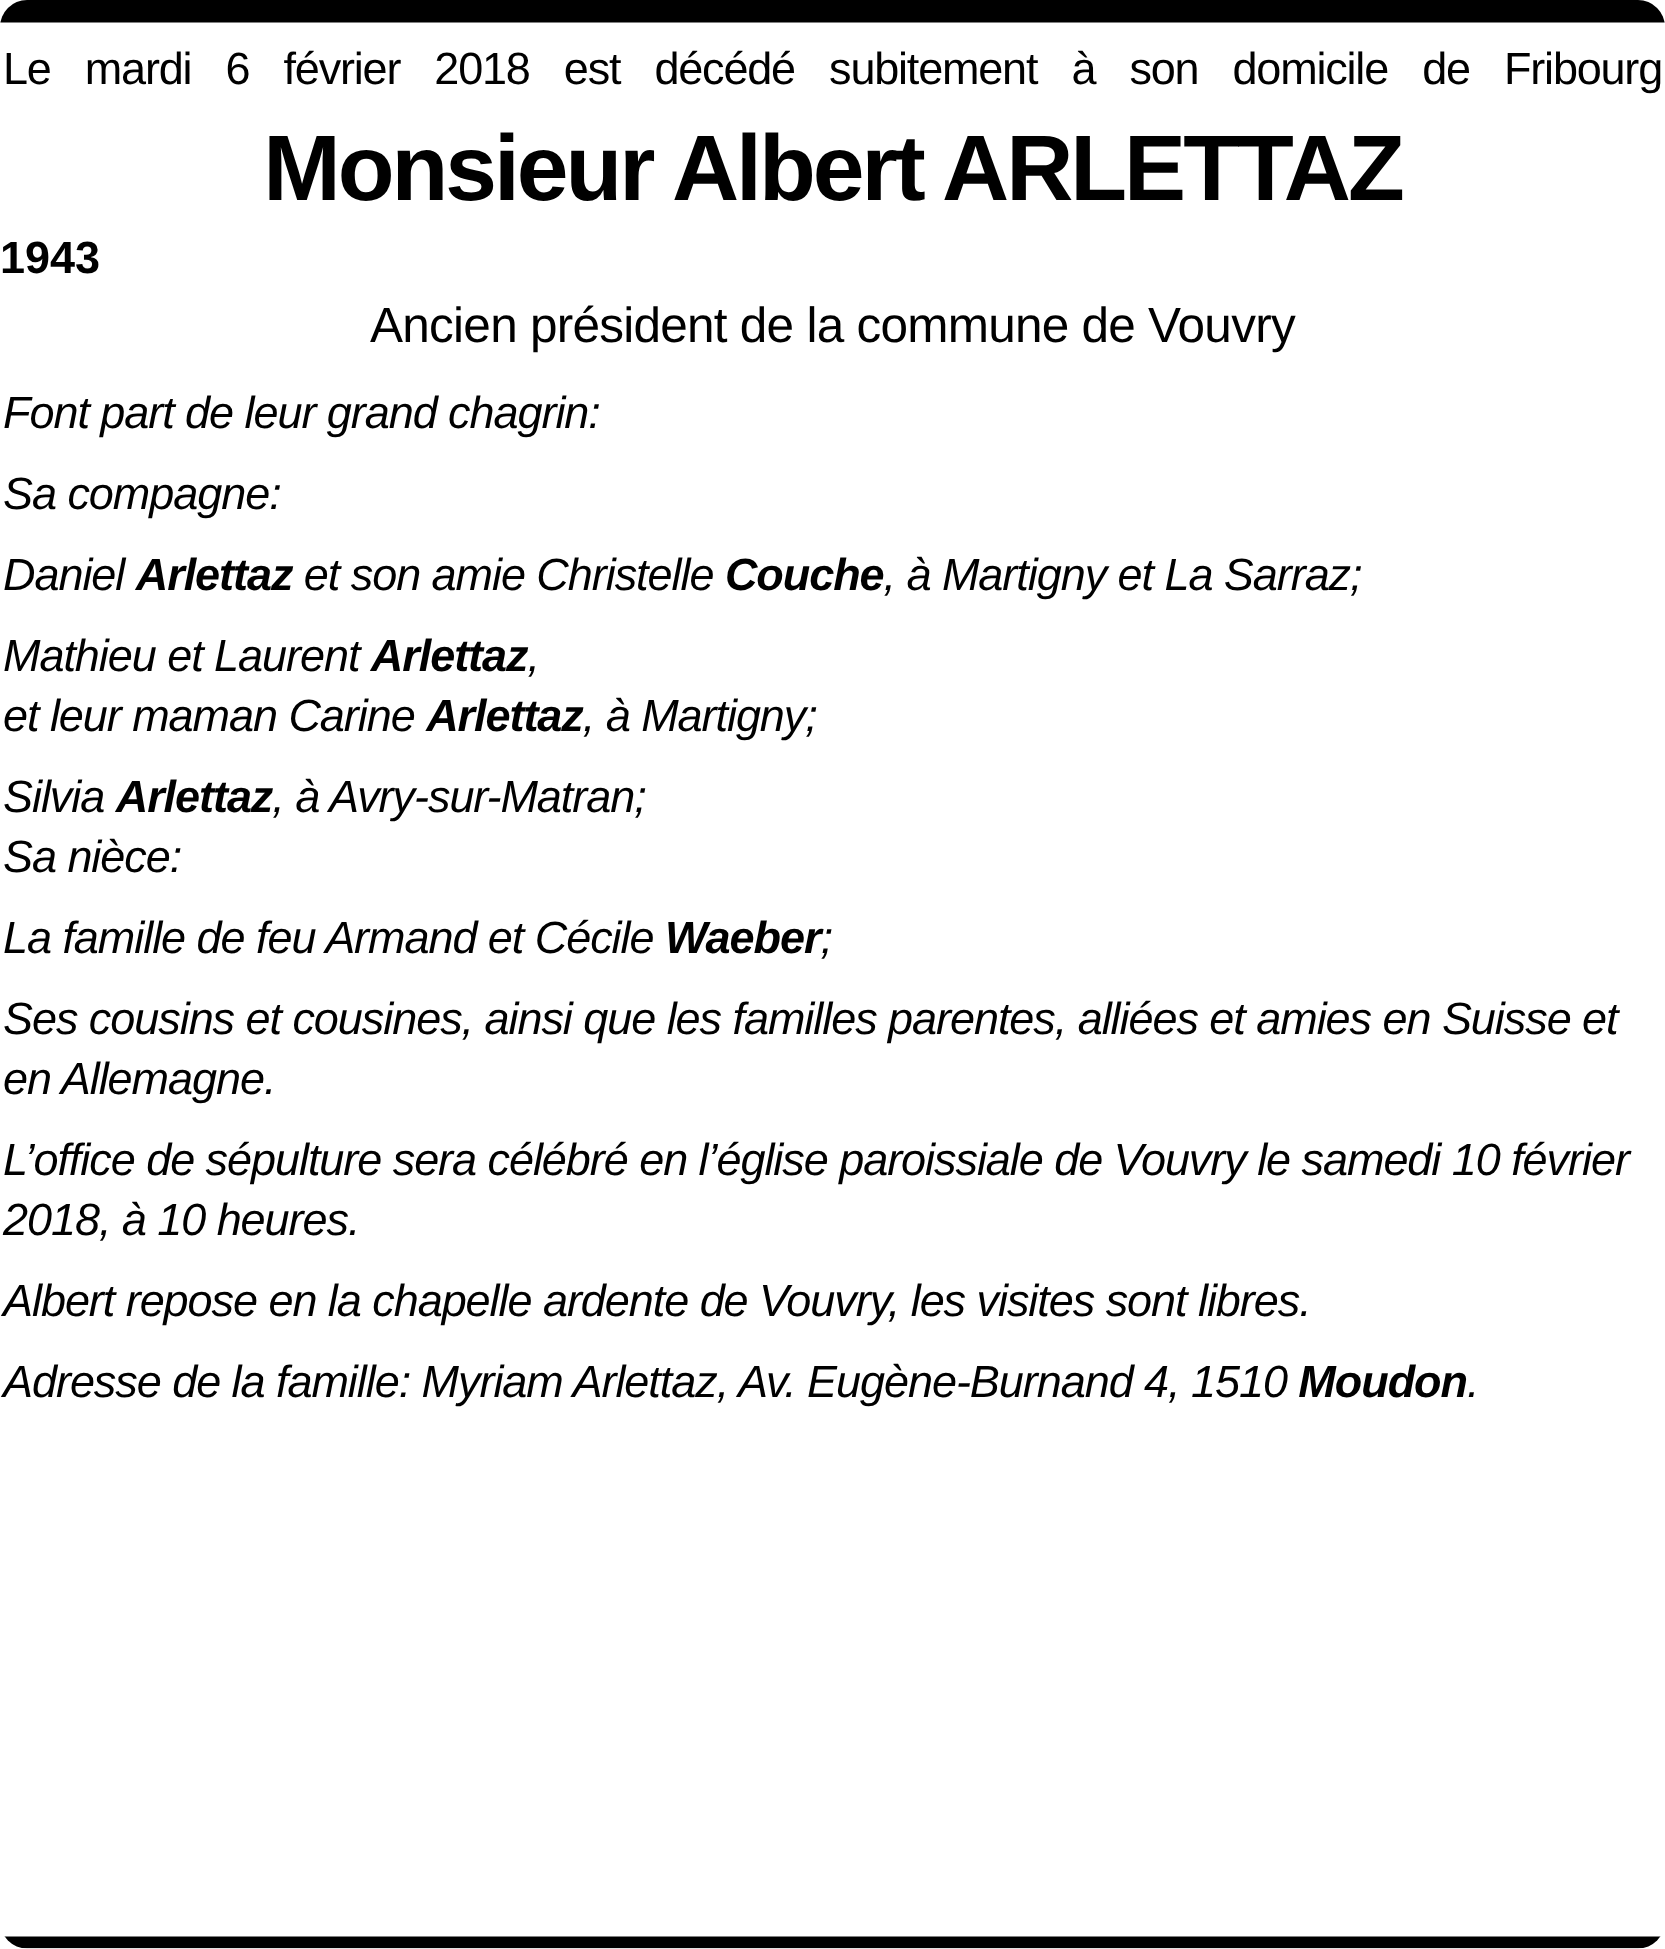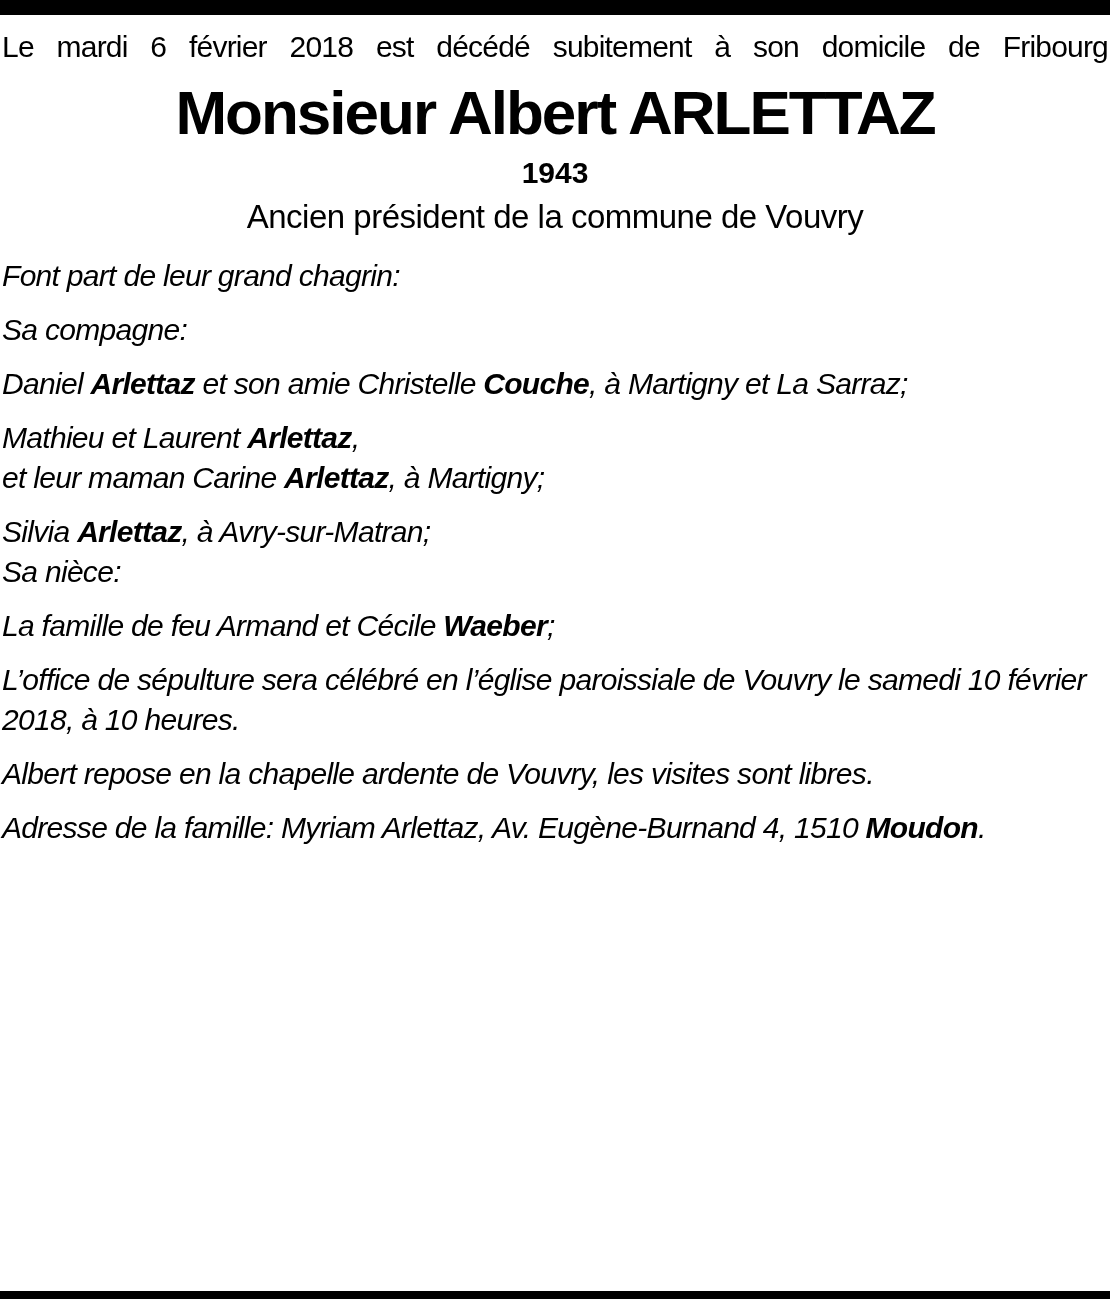--- a/index.html
+++ b/index.html
@@ -9,20 +9,21 @@
   }
   .page {
     position: relative;
     width: 1110px;
     height: 1299px;
     background: #ffffff;
     color: #000000;
     font-family: "Liberation Sans", sans-serif;
     overflow: hidden;
     box-sizing: border-box;
+    border-radius: 18px;
   }
   .rule {
     position: absolute;
     left: 0;
     width: 100%;
     background: #000000;
   }
   .rule.top { top: 0; height: 15px; }
   .rule.bottom { bottom: 0; height: 8px; }
 
@@ -37,21 +38,21 @@
   }
   .name {
     margin-top: 6px;
     text-align: center;
     font-size: 62px;
     font-weight: bold;
     letter-spacing: -2px;
     line-height: 74px;
   }
   .year {
-    text-align: center;
+    text-align: left;
     font-size: 30px;
     font-weight: bold;
     line-height: 38px;
     margin-top: 4px;
   }
   .role {
     text-align: center;
     font-size: 33px;
     letter-spacing: -0.5px;
     line-height: 46px;
@@ -98,20 +99,23 @@
         <div class="line"><span>et leur maman Carine </span><b>Arlettaz</b><span>, à Martigny;</span></div>
       </div>
       <div class="block">
         <div class="line"><span>Silvia </span><b>Arlettaz</b><span>, à Avry-sur-Matran;</span></div>
         <div class="line"><span>Sa nièce:</span></div>
       </div>
       <div class="block">
         <div class="line"><span>La famille de feu Armand et Cécile </span><b>Waeber</b><span>;</span></div>
       </div>
       <div class="block">
+        <div class="line"><span>Ses cousins et cousines, ainsi que les familles parentes, alliées et amies en Suisse et en Allemagne.</span></div>
+      </div>
+      <div class="block">
         <div class="line"><span>L’office de sépulture sera célébré en l’église paroissiale de Vouvry le samedi 10 février 2018, à 10 heures.</span></div>
       </div>
       <div class="block">
         <div class="line"><span>Albert repose en la chapelle ardente de Vouvry, les visites sont libres.</span></div>
       </div>
       <div class="block">
         <div class="line"><span>Adresse de la famille: Myriam Arlettaz, Av. Eugène-Burnand 4, 1510 </span><b>Moudon</b><span>.</span></div>
       </div>
     </div>
 

